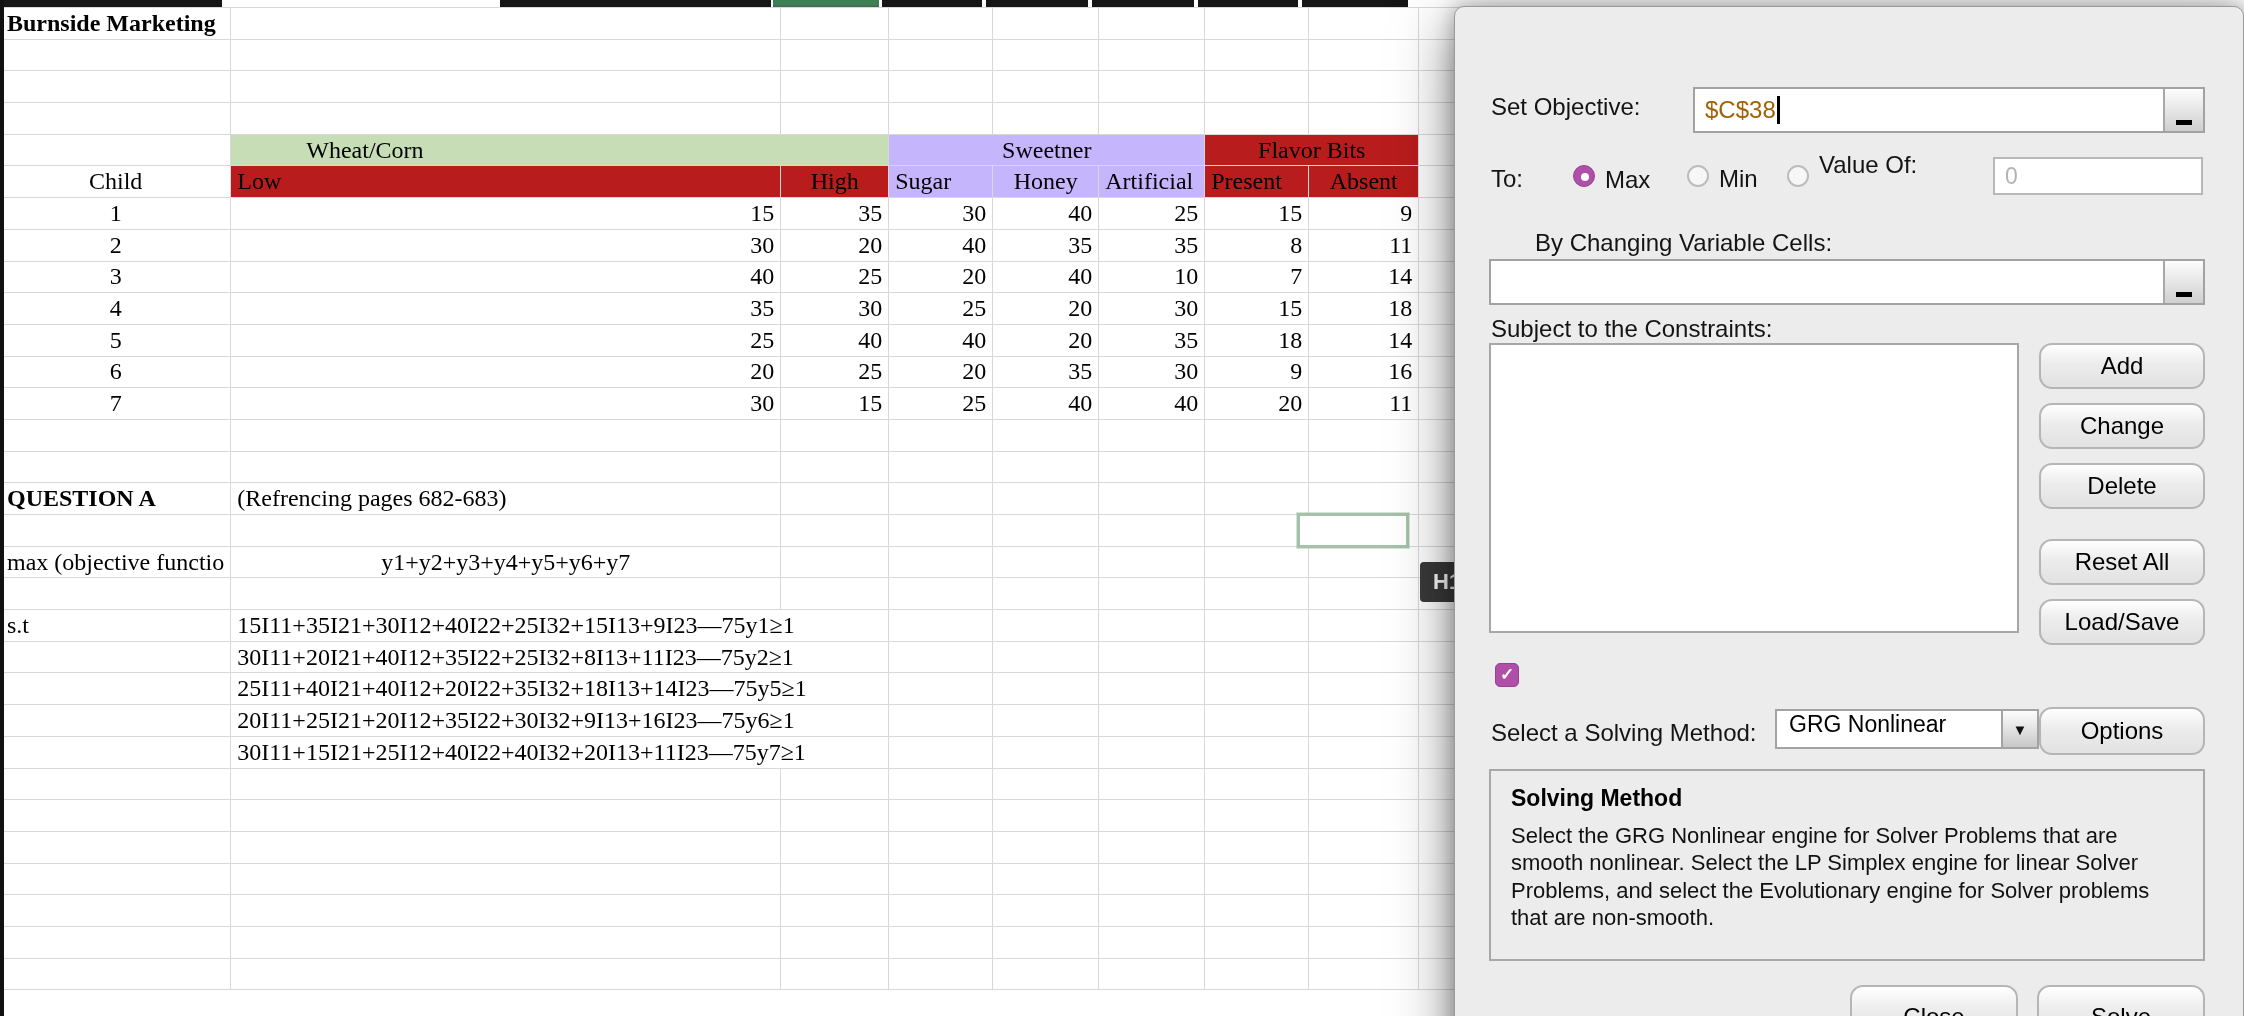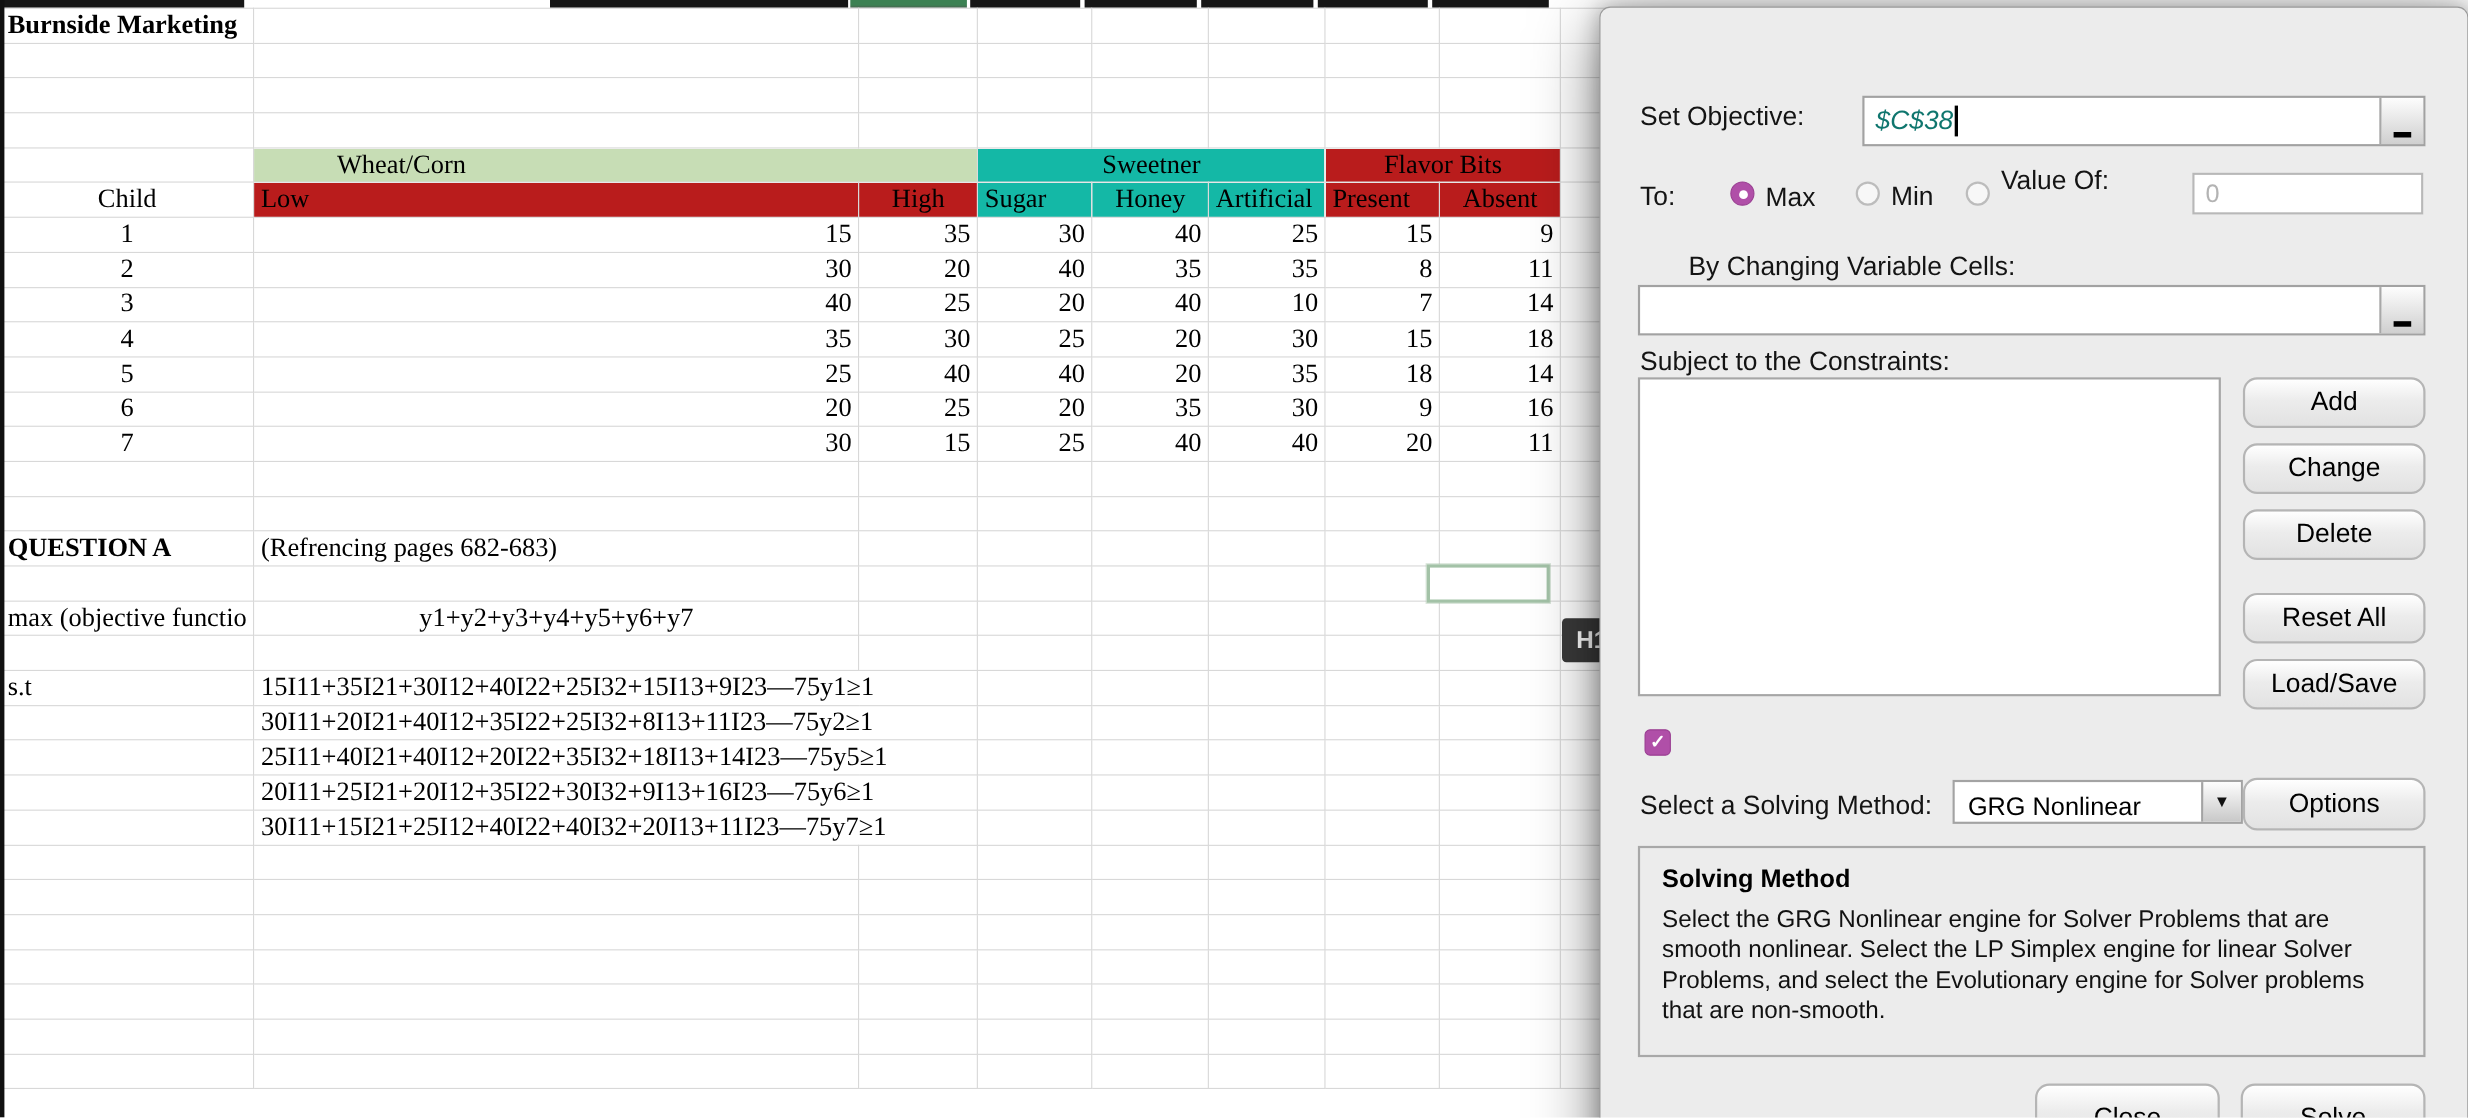--- a/index.html
+++ b/index.html
@@ -17,21 +17,21 @@
     font-family:"Liberation Serif",serif;font-size:24px;color:#000;
   }
   .grid td{
     border:1px solid #d8d8d8;height:31.7px;padding:0 6px;overflow:hidden;
     white-space:nowrap;box-sizing:border-box;vertical-align:middle;
   }
   .grid td.bold{font-weight:bold;}
   .grid td.center{text-align:center;}
   .grid td.num{text-align:right;}
   .grid td.green{background:#b91c1c;}
-  .grid td.gray{background:#14b8a6;}
+  .grid td.gray{background:#c4b5fd;}
   .grid td.wheat{background:#c7ddb5;text-align:left;padding-left:75px;}
   .grid td.cons{overflow:visible;}
   
   .sel-cell{
     position:absolute;left:1297px;top:513px;width:112px;height:35px;
     border:3px solid #a3c2a7;background:#fff;box-shadow:0 0 0 1px rgba(163,194,167,.45);
     box-sizing:border-box;z-index:3;
   }
   .cell-badge{
     position:absolute;left:1420px;top:562px;z-index:4;background:#3a3a3a;color:#fff;
@@ -54,21 +54,21 @@
     font-size:25px;color:#3a3a3a;
   }
   .light{position:absolute;top:24px;width:20px;height:20px;border-radius:50%;box-sizing:border-box;}
   .light.red{left:18px;background:#f4574e;border:1px solid #d8473f;}
   .light.hollow{background:transparent;border:2px solid #c3c3c3;}
   .lbl{position:absolute;font-size:24px;color:#141414;white-space:nowrap;}
   .field{
     position:absolute;background:#fff;border:2px solid #a2a2a2;box-sizing:border-box;
     display:flex;align-items:center;overflow:hidden;
   }
-  .field .val{font-size:24px;color:#0f766e;padding-left:10px;font-style:italic;}
+  .field .val{font-size:24px;color:#a16207;padding-left:10px;}
   .cursor{display:inline-block;width:3px;height:28px;background:#000;margin-left:1px;}
   .range-btn{
     position:absolute;right:0;top:0;bottom:0;width:40px;
     background:linear-gradient(#fdfdfd,#cfcfcf);border-left:2px solid #a8a8a8;
     display:flex;align-items:flex-end;justify-content:center;box-sizing:border-box;
   }
   .range-btn .dash{width:16px;height:5px;background:#000;margin-bottom:6px;}
   .radio{position:absolute;width:22px;height:22px;border-radius:50%;box-sizing:border-box;}
   .radio.sel{background:#b04fa8;border:1px solid #9a3f92;}
   .radio.sel::after{
@@ -84,21 +84,21 @@
     position:absolute;background:linear-gradient(#ffffff,#ececec 45%,#e2e2e2);
     border:2px solid #b5b5b5;border-radius:13px;box-sizing:border-box;
     font:24px "Liberation Sans",sans-serif;color:#000;display:flex;align-items:center;justify-content:center;
   }
   .side-btn{left:584px;width:166px;height:46px;}
   .checkbox{
     position:absolute;left:40px;top:656px;width:24px;height:24px;border-radius:5px;
     background:#b04fa8;border:1px solid #9a3f92;box-sizing:border-box;
   }
   .checkbox::after{content:"✓";position:absolute;left:4px;top:0px;color:#fff;font:bold 17px "Liberation Sans",sans-serif;}
-  .dropdown{position:absolute;left:320px;top:702px;width:264px;height:40px;background:#fff;border:2px solid #a3a3a3;box-sizing:border-box;display:flex;align-items:flex-end;}
+  .dropdown{position:absolute;left:320px;top:702px;width:264px;height:40px;background:#fff;border:2px solid #a3a3a3;box-sizing:border-box;display:flex;align-items:flex-start;}
   .dropdown .val{font-size:23px;padding-left:12px;}
   .dd-btn{
     position:absolute;right:0;top:0;bottom:0;width:36px;
     background:linear-gradient(#fdfdfd,#c8c8c8);border-left:2px solid #a3a3a3;
     display:flex;align-items:center;justify-content:center;box-sizing:border-box;
     font-size:15px;color:#111;
   }
   .sm-box{position:absolute;left:34px;top:762px;width:716px;height:192px;border:2px solid #a8a8a8;box-sizing:border-box;padding:14px 20px;}
   .sm-head{font:bold 23px "Liberation Sans",sans-serif;color:#000;}
   .sm-text{font:22px "Liberation Sans",sans-serif;color:#111;margin-top:10px;line-height:1.24;}

